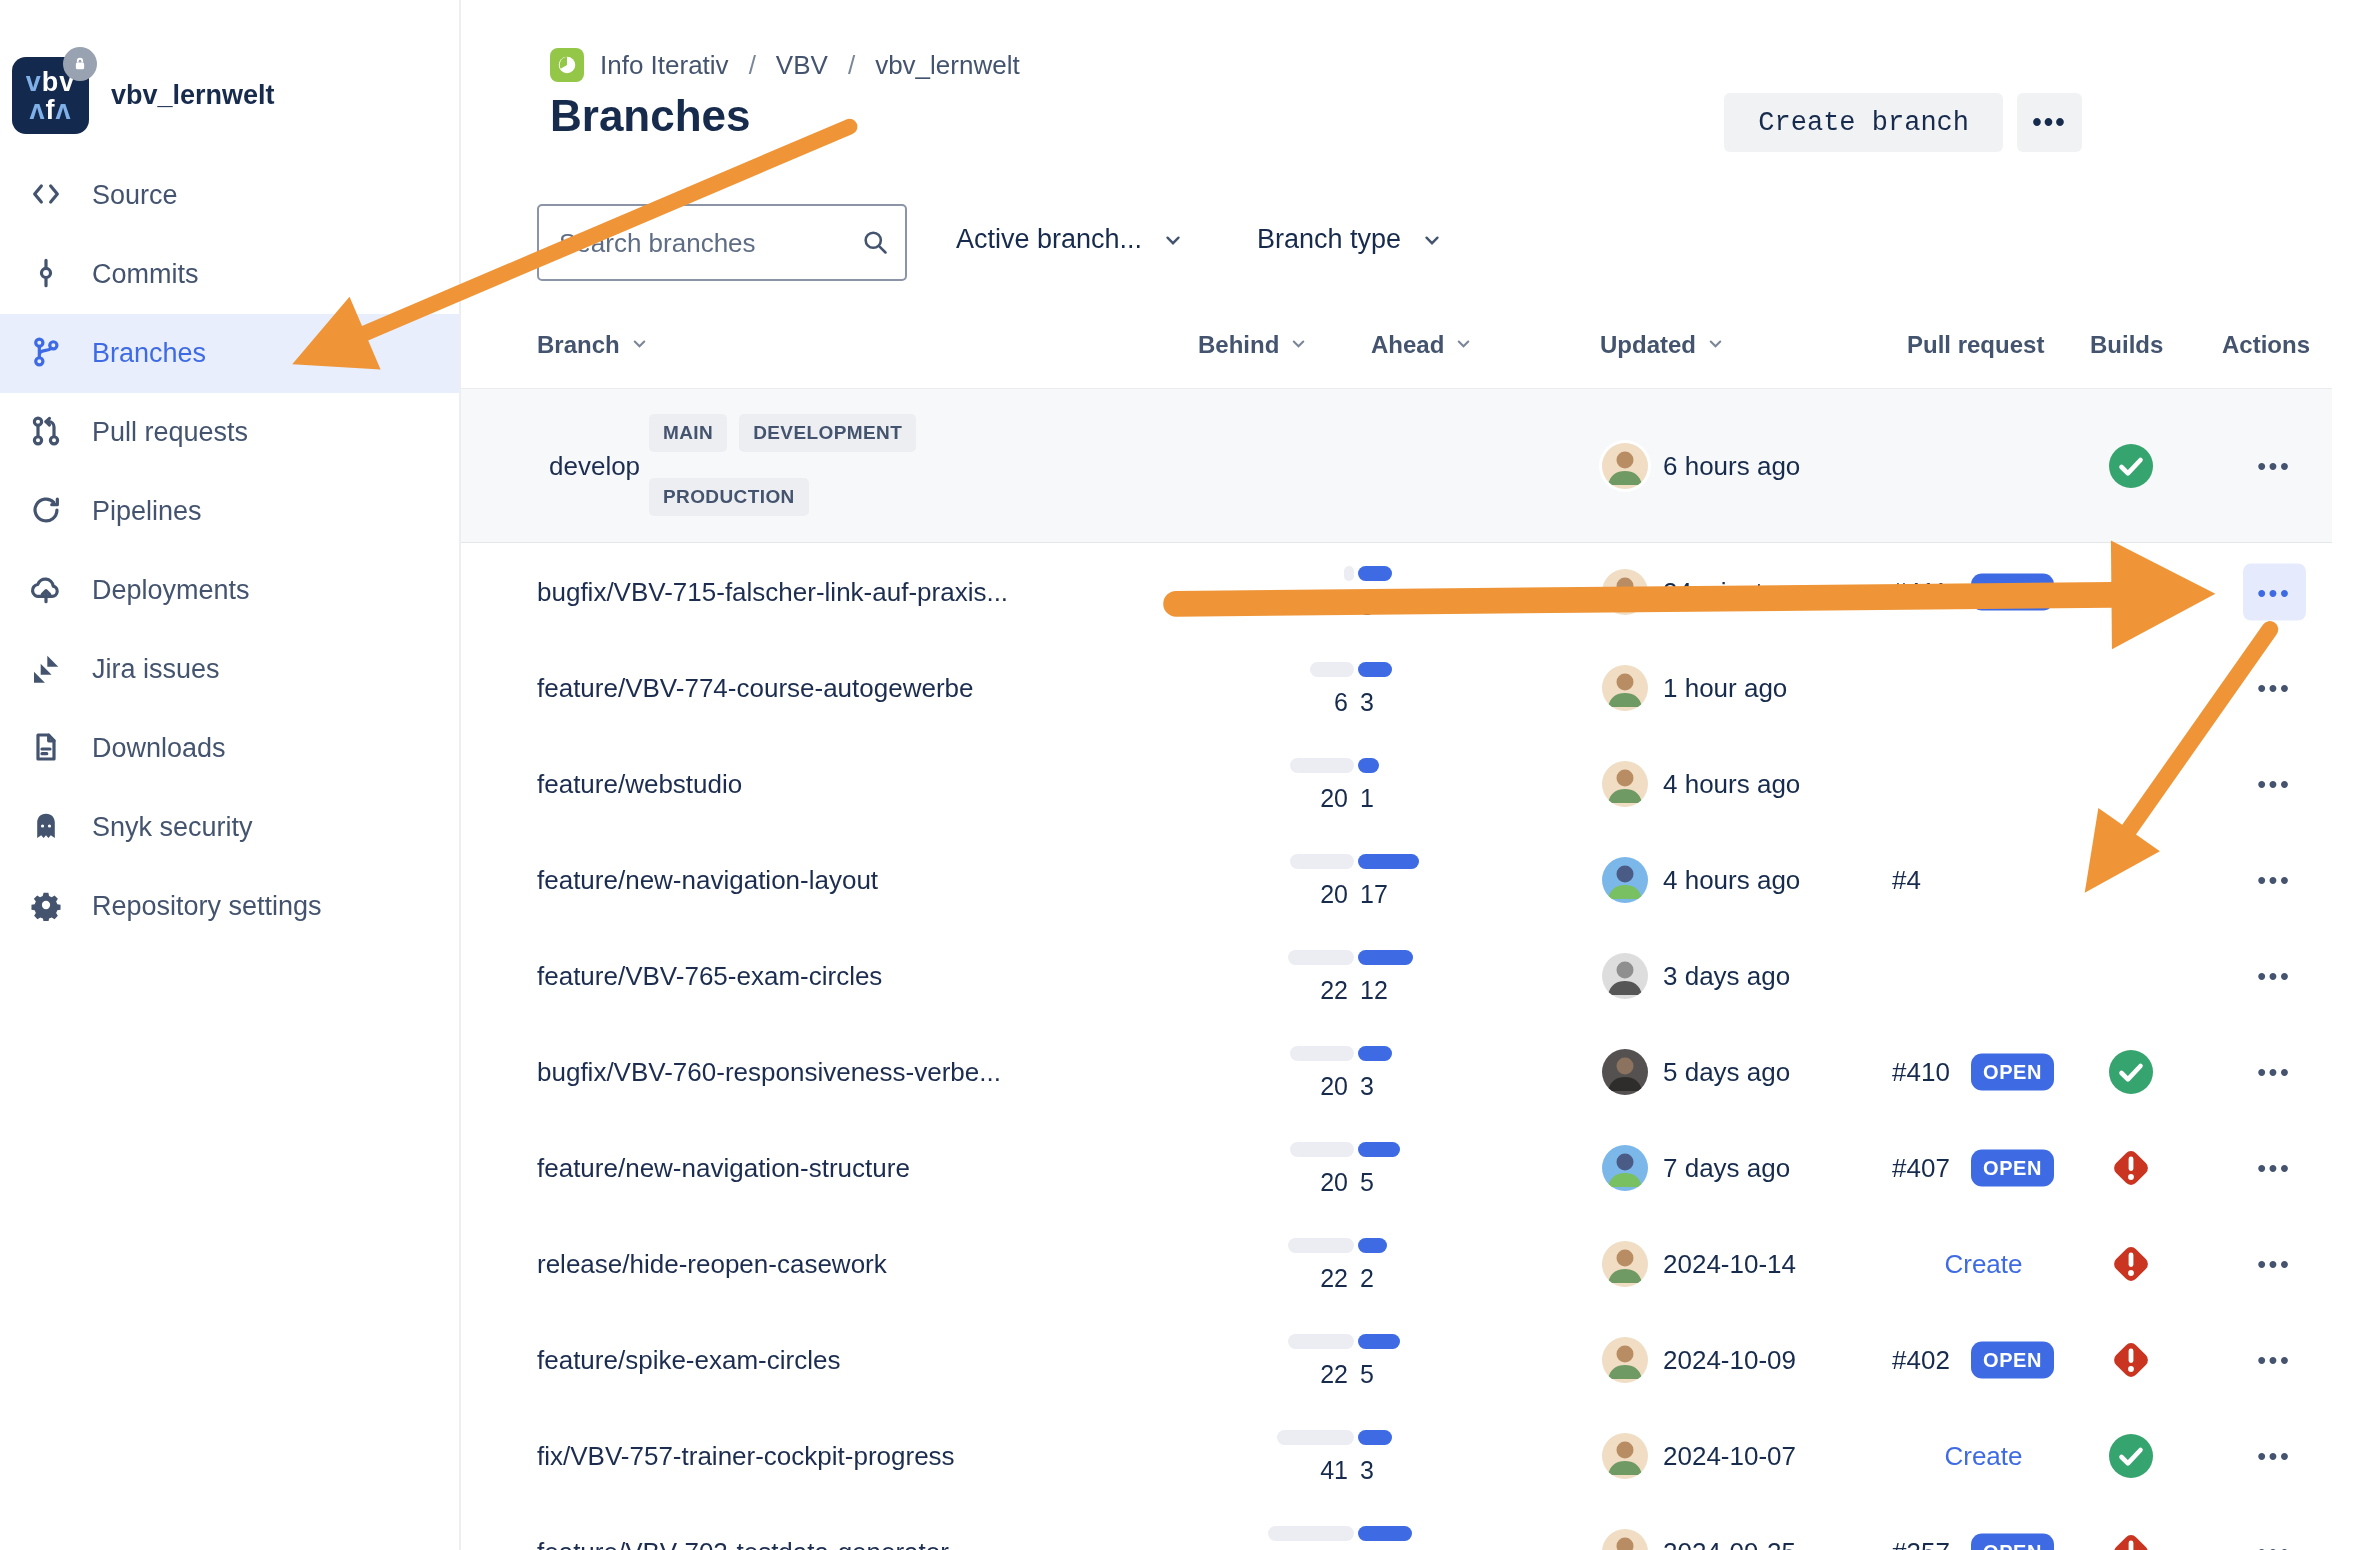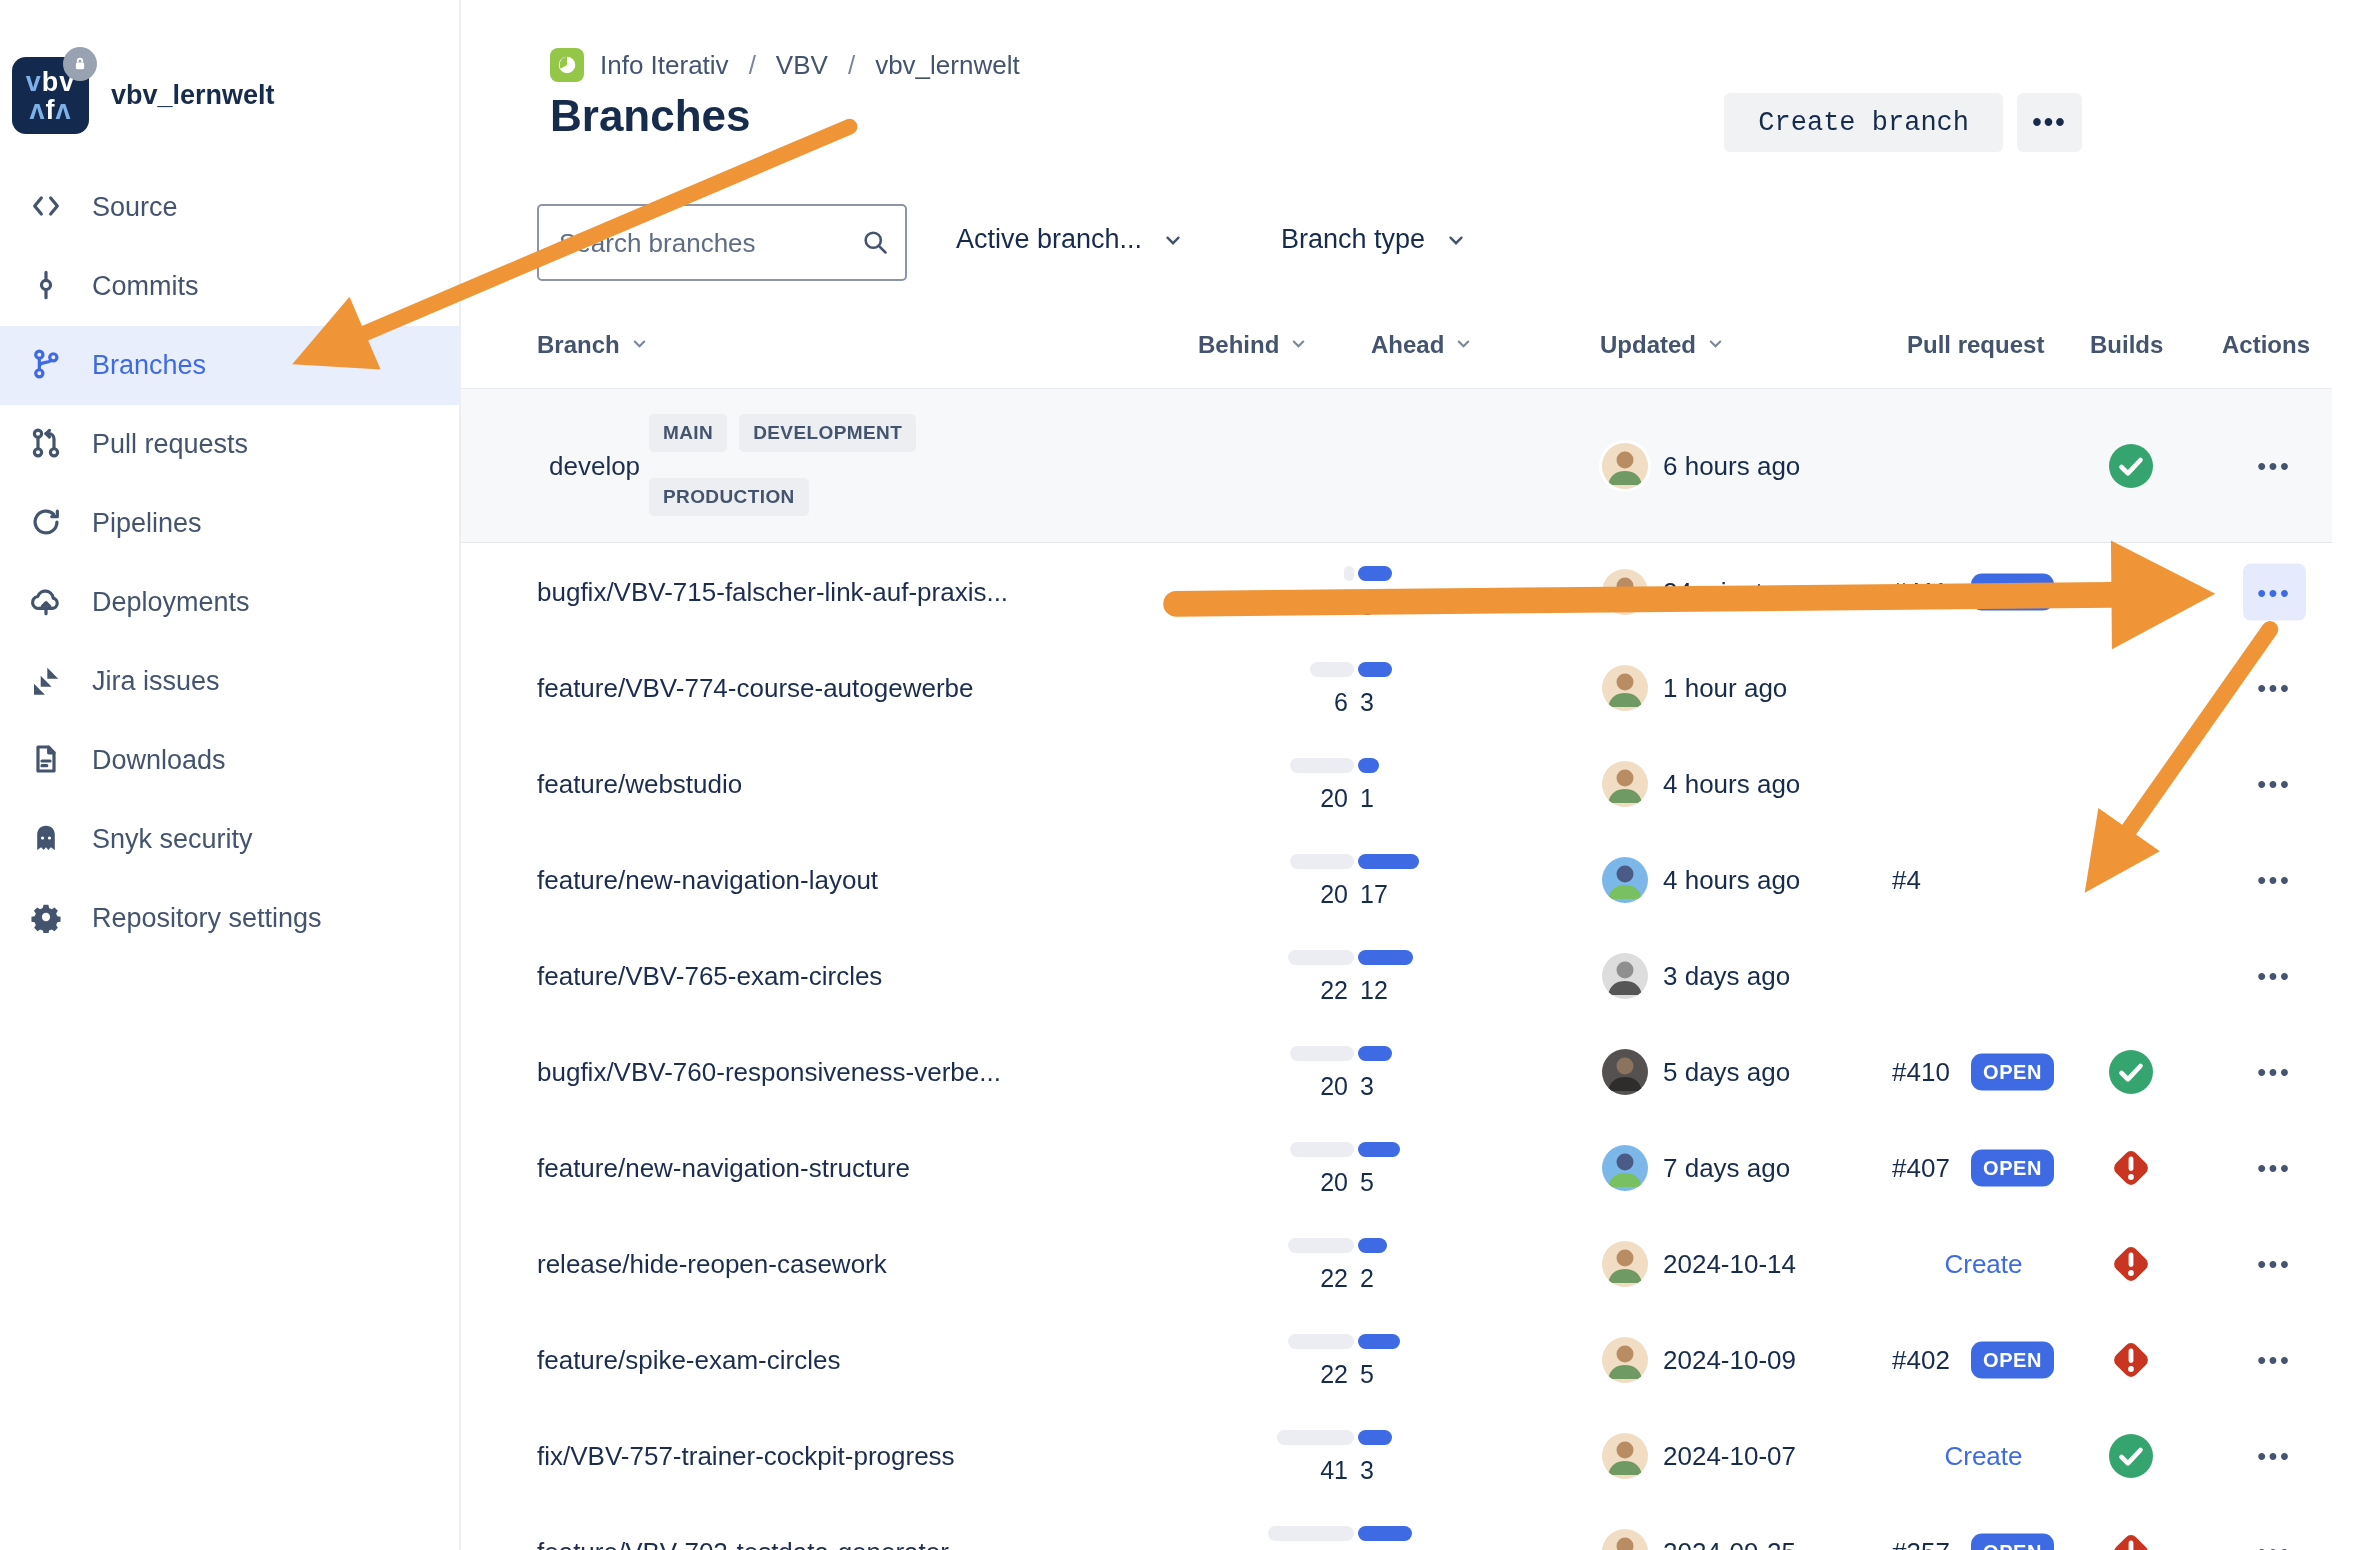--- a/index.html
+++ b/index.html
@@ -8,21 +8,21 @@
     background:#fff;font-family:"Liberation Sans","DejaVu Sans",sans-serif;
     -webkit-font-smoothing:antialiased;color:#172b4d;
   }
   
   .sidebar{position:absolute;left:0;top:0;width:459px;height:100%;background:#fff;border-right:2px solid #edeef1;}
   .repo-head{position:absolute;left:12px;top:57px;display:flex;align-items:center;gap:22px;}
   .repo-logo{position:relative;width:77px;height:77px;border-radius:14px;background:#13294e;display:flex;flex-direction:column;align-items:center;justify-content:center;line-height:28px;font-weight:bold;font-size:27px;letter-spacing:1px;}
   .repo-logo .l1 i,.repo-logo .l2 i{font-style:normal;}
   .lock-badge{position:absolute;right:-8px;top:-10px;width:34px;height:34px;border-radius:50%;background:#99a2b1;display:flex;align-items:center;justify-content:center;}
   .repo-title{font-size:27px;font-weight:bold;color:#172b4d;}
-  .nav{position:absolute;left:0;top:168px;width:100%;}
+  .nav{position:absolute;left:0;top:156px;width:100%;}
   .nav-item{display:flex;align-items:center;height:79px;padding-left:30px;gap:30px;cursor:pointer;}
   .nav-item .lbl{font-size:27px;color:#44546f;}
   .nav-item svg{flex:0 0 auto;}
   .nav-item.active{background:#e8eefc;}
   .nav-item.active .lbl{color:#3e6be4;font-weight:500;}
   
   .main{position:absolute;left:461px;top:0;width:1698px;height:100%;}
   .breadcrumb{position:absolute;left:89px;top:48px;display:flex;align-items:center;gap:16px;font-size:26px;color:#44546f;}
   .bc-sep{color:#7a8699;padding:0 4px;}
   .bc-icon{width:34px;height:34px;border-radius:8px;background:#94c748;display:flex;align-items:center;justify-content:center;}
@@ -30,21 +30,21 @@
   .top-actions{position:absolute;right:77px;top:93px;display:flex;gap:14px;}
   .btn{height:59px;background:#f1f2f4;border:none;border-radius:6px;font-family:inherit;font-size:27px;color:#172b4d;font-weight:500;cursor:pointer;display:flex;align-items:center;justify-content:center;}
   .btn.create{padding:0 34px;font-family:Liberation Mono, monospace;}
   .btn.more3{width:65px;font-weight:bold;letter-spacing:2px;}
   
   .search-box{position:absolute;left:76px;top:204px;width:366px;height:73px;border:2px solid #8b95a7;border-radius:5px;background:#fff;}
   .search-box input{position:absolute;left:18px;top:0;width:297px;height:100%;border:none;outline:none;font-family:inherit;font-size:26px;color:#172b4d;background:transparent;}
   .search-box input::placeholder{color:#5e6c84;}
   .search-box svg{position:absolute;right:16px;top:22px;}
   .filter{position:absolute;top:224px;display:flex;align-items:center;gap:20px;font-size:27px;color:#172b4d;cursor:pointer;}
-  .f-active{left:495px;} .f-type{left:820px;}
+  .f-active{left:495px;} .f-type{left:796px;}
   
   .thead{position:absolute;top:331px;left:0;width:100%;height:40px;}
   .th{position:absolute;font-size:24px;font-weight:bold;color:#44546f;display:flex;align-items:center;gap:10px;}
   
   .dev-block{position:absolute;left:0;top:388px;width:1871px;height:153px;background:#f7f8f9;border-top:1px solid #ebecf0;border-bottom:1px solid #e4e6ea;}
   .dev-name{position:absolute;left:88px;top:50%;transform:translateY(-50%);font-size:26px;color:#1c2d4f;}
   .badge{display:inline-block;background:#eceef1;border-radius:5px;padding:8px 14px;font-size:19px;font-weight:bold;letter-spacing:0.4px;color:#44546f;}
   .dev-badges1{position:absolute;left:188px;top:25px;display:flex;gap:12px;}
   .dev-badges2{position:absolute;left:188px;top:89px;}
   

